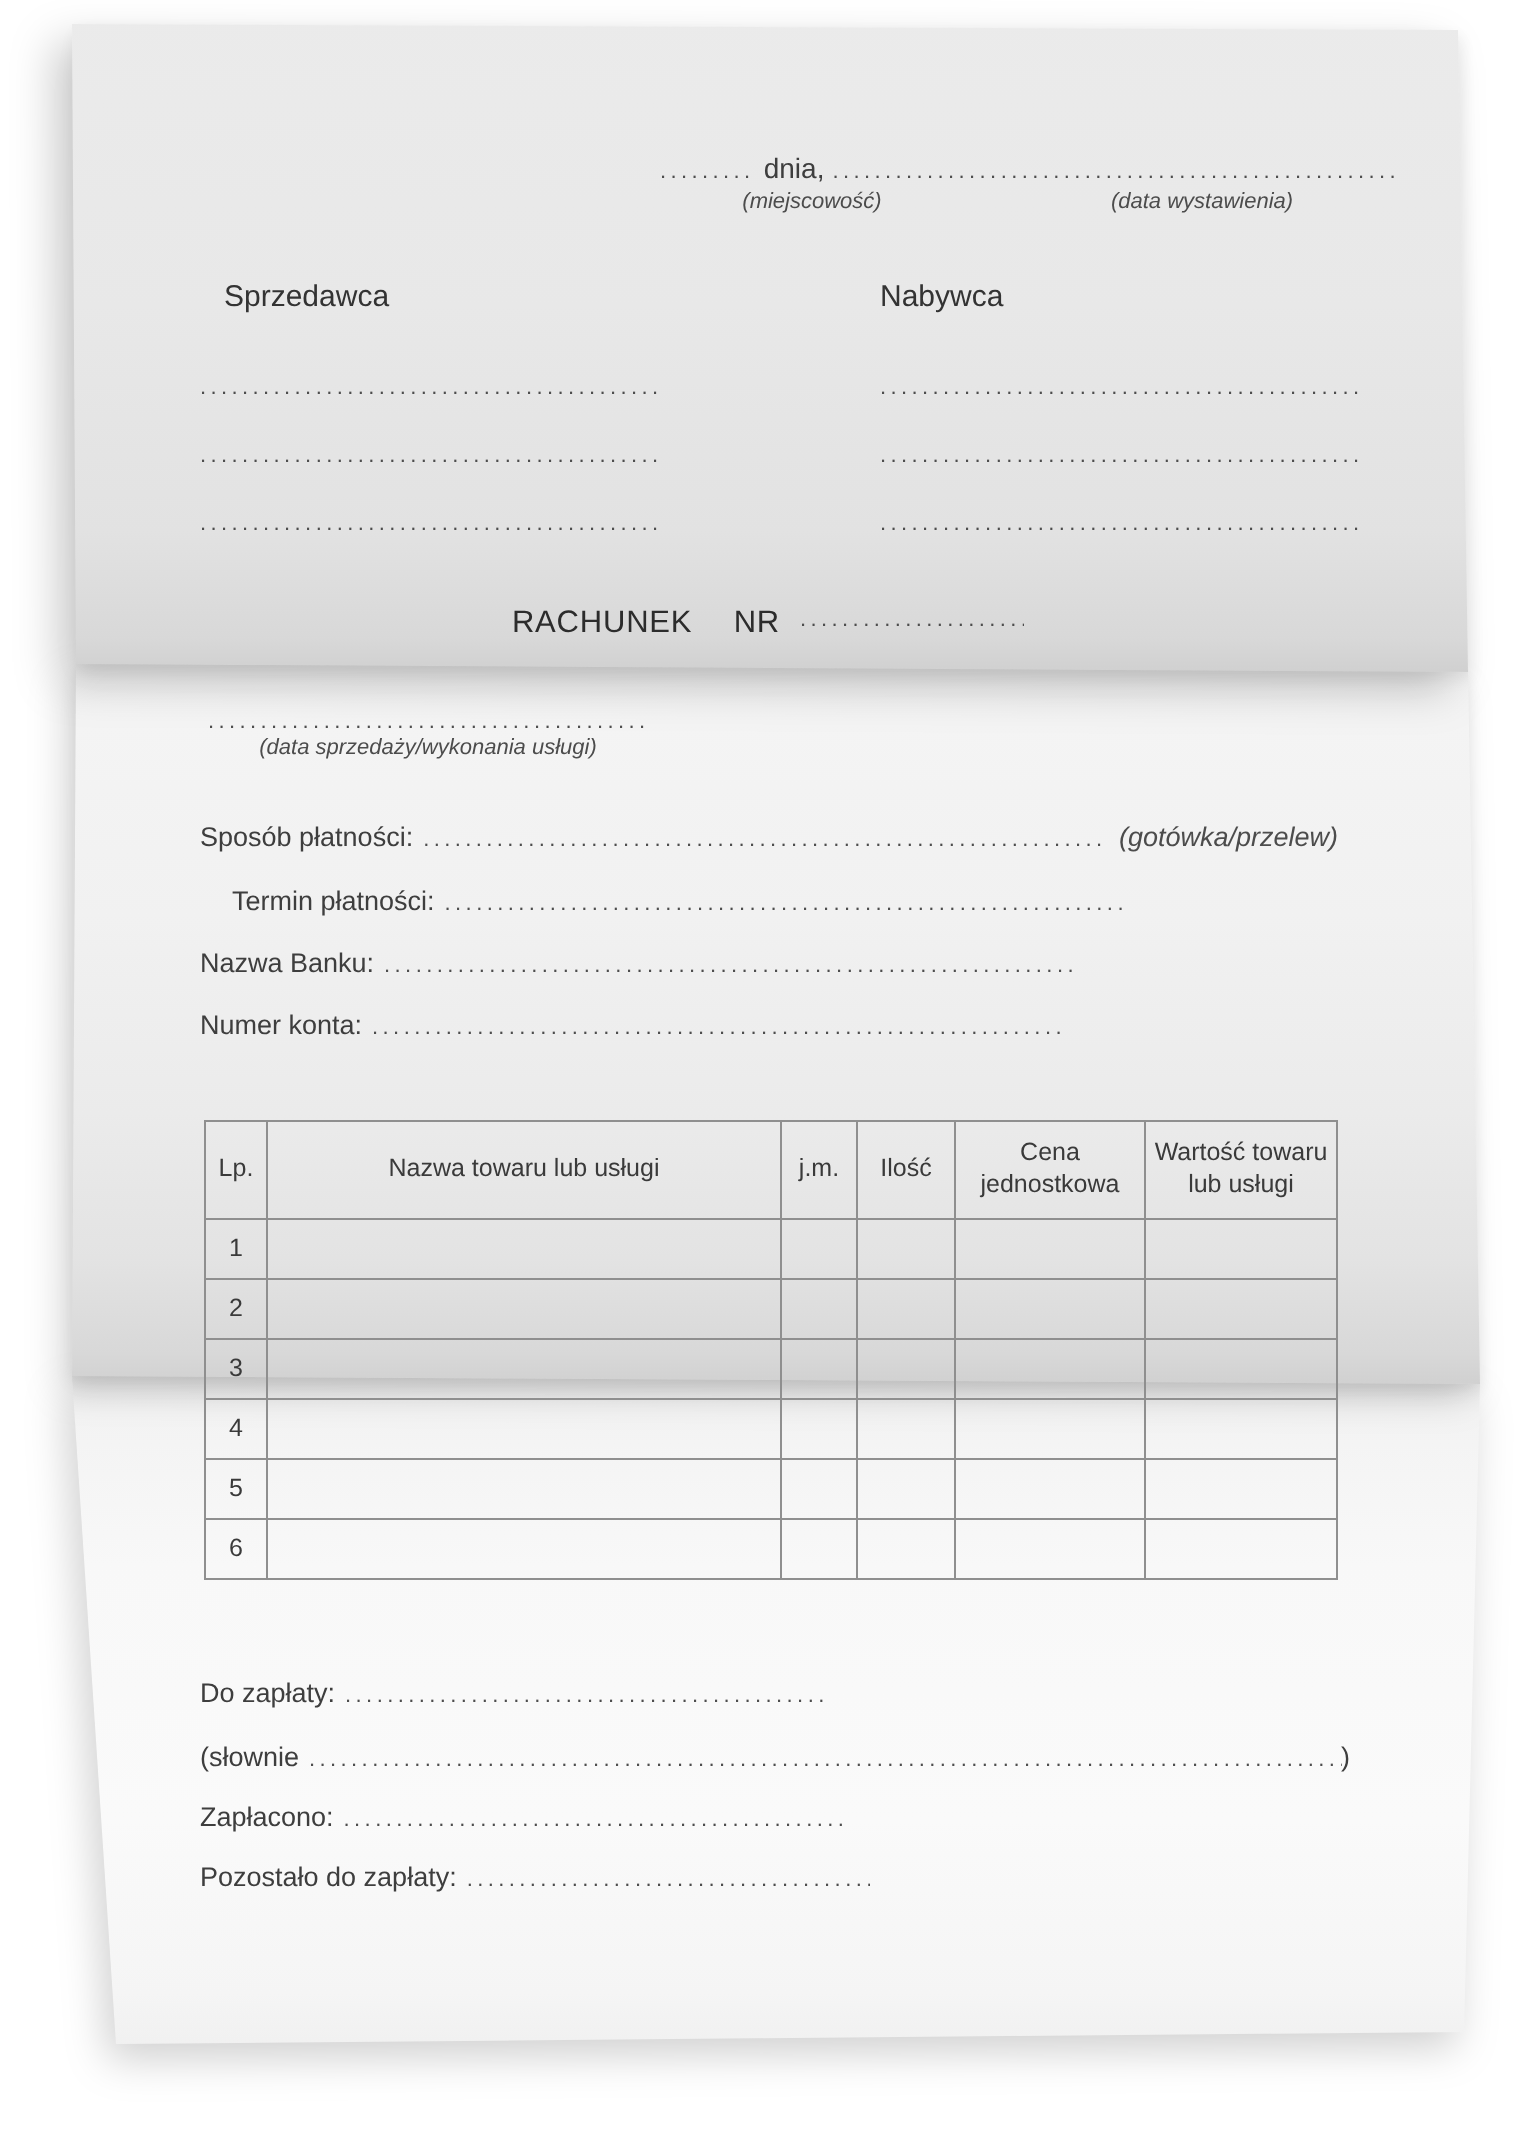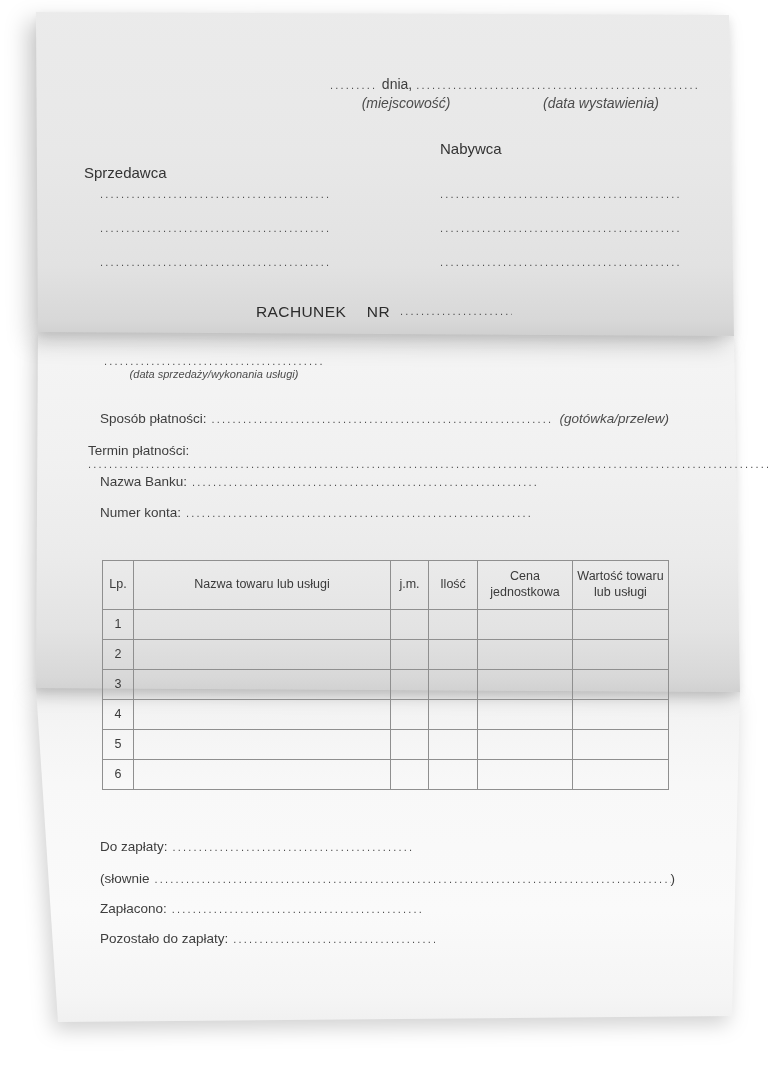--- a/index.html
+++ b/index.html
@@ -41,21 +41,21 @@
   .dots {
     flex:1 1 auto; overflow:hidden; white-space:nowrap;
     font-size:11px; letter-spacing:2.2px; color:#4d4d4d;
   }
   .dots-fixed {
     display:inline-block; overflow:hidden; white-space:nowrap; vertical-align:baseline;
     font-size:11px; letter-spacing:2.2px; color:#4d4d4d; height:14px;
   }
   .rule { position:absolute; overflow:hidden; white-space:nowrap; font-size:11px; letter-spacing:2.2px; color:#4d4d4d; height:14px; }
   .hint { font-style:italic; color:#4c4c4c; }
-  .hint-small { position:absolute; font-style:italic; font-size:14px; color:#4c4c4c; text-align:center; }
+  .hint-small { position:absolute; font-style:italic; font-size:11px; color:#4c4c4c; text-align:center; }
   .party-label { position:absolute; font-size:15px; color:#333; }
   .title-wrap { position:absolute; left:100px; top:303px; width:568px; text-align:center; font-size:15.5px; color:#2c2c2c; letter-spacing:0.4px; }
   .title-label { word-spacing:16px; }
   .title-dots { display:inline-block; width:112px; overflow:hidden; white-space:nowrap; font-size:11px; letter-spacing:2.2px; color:#4d4d4d; margin-left:10px; }
 
   
   .items-table { position:absolute; left:102px; top:560px; border-collapse:collapse; table-layout:fixed; width:566px;border-radius:26px; }
   .items-table th, .items-table td {
     border:1px solid #8f8f8f; background:transparent;
     font-weight:400; font-size:12.5px; color:#3a3a3a;
@@ -92,21 +92,21 @@
   <div class="content">
 
     <div class="line" style="left:330px; top:76px; width:368px;">
       <span class="dots-fixed" style="width:150px;">........................................................................................................................................................................</span>
       <span class="lbl" style="padding:0 4px; font-size:14px;">dnia,</span>
       <span class="dots">........................................................................................................................................................................</span>
     </div>
     <div class="hint-small" style="left:330px; top:95px; width:152px;">(miejscowość)</div>
     <div class="hint-small" style="left:512px; top:95px; width:178px;">(data wystawienia)</div>
 
-    <div class="party-label" style="left:84px; top:140px;margin-top:24px;">Sprzedawca</div>
+    <div class="party-label" style="left:112px; top:140px;">Sprzedawca</div>
     <div class="party-label" style="left:440px; top:140px;">Nabywca</div>
 
     <div class="rule" style="left:100px; top:188px; width:232px;">........................................................................................................................................................................</div>
     <div class="rule" style="left:100px; top:222px; width:232px;">........................................................................................................................................................................</div>
     <div class="rule" style="left:100px; top:256px; width:232px;">........................................................................................................................................................................</div>
 
     <div class="rule" style="left:440px; top:188px; width:242px;">........................................................................................................................................................................</div>
     <div class="rule" style="left:440px; top:222px; width:242px;">........................................................................................................................................................................</div>
     <div class="rule" style="left:440px; top:256px; width:242px;">........................................................................................................................................................................</div>
 
@@ -115,21 +115,21 @@
     </div>
 
     <div class="rule" style="left:104px; top:355px; width:220px;">........................................................................................................................................................................</div>
     <div class="hint-small" style="left:104px; top:368px; width:220px; font-size:11px;">(data sprzedaży/wykonania usługi)</div>
 
     <div class="line" style="left:100px; top:411px; width:569px;">
       <span class="lbl">Sposób płatności:</span>
       <span class="dots">........................................................................................................................................................................</span>
       <span class="hint" style="padding-left:6px; white-space:nowrap;">(gotówka/przelew)</span>
     </div>
-    <div class="line" style="left:88px; top:443px; width:446px;flex-direction:column;">
+    <div class="line" style="left:116px; top:443px; width:446px;">
       <span class="lbl">Termin płatności:</span>
       <span class="dots">........................................................................................................................................................................</span>
     </div>
     <div class="line" style="left:100px; top:474px; width:437px;">
       <span class="lbl">Nazwa Banku:</span>
       <span class="dots">........................................................................................................................................................................</span>
     </div>
     <div class="line" style="left:100px; top:505px; width:432px;">
       <span class="lbl">Numer konta:</span>
       <span class="dots">........................................................................................................................................................................</span>

